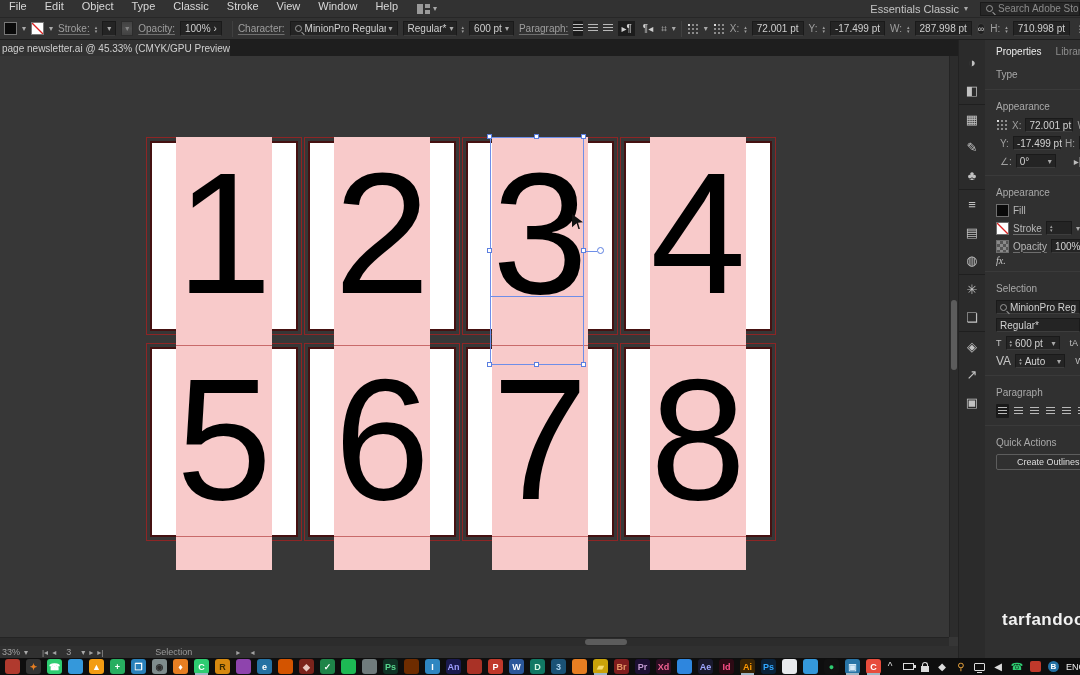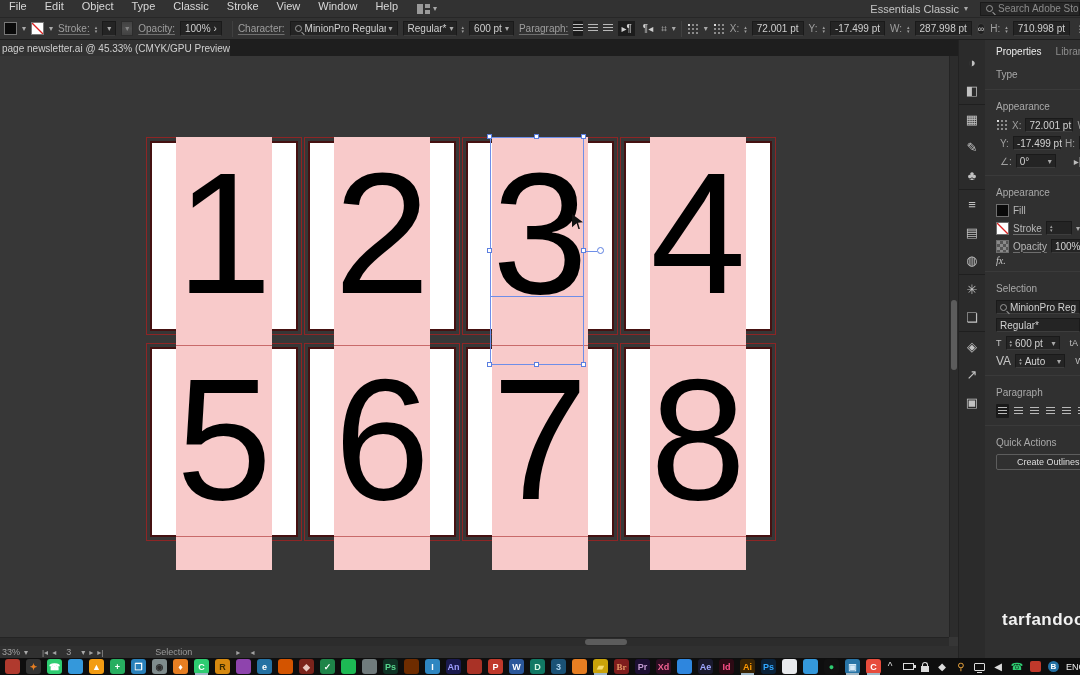--- a/index.html
+++ b/index.html
@@ -632,21 +632,21 @@
         <div class="tb-cell">
         <span class="tb-ic" style="background: rgb(26, 82, 118); color: rgb(174, 214, 241);">3</span>
       </div>
         <div class="tb-cell">
         <span class="tb-ic" style="background: rgb(230, 126, 34); color: rgb(255, 255, 255);"></span>
       </div>
         <div class="tb-cell tb-open">
         <span class="tb-ic" style="background: rgb(202, 163, 10); color: rgb(247, 220, 111);">▰</span>
       </div>
         <div class="tb-cell">
-        <span class="tb-ic" style="background: #7f1d1d; color: rgb(229, 152, 102); font-family: Liberation Serif, serif;">Br</span>
+        <span class="tb-ic" style="background: #7f1d1d; color: rgb(229, 152, 102);">Br</span>
       </div>
         <div class="tb-cell">
         <span class="tb-ic" style="background: rgb(29, 15, 51); color: rgb(195, 155, 211);">Pr</span>
       </div>
         <div class="tb-cell">
         <span class="tb-ic" style="background: rgb(45, 13, 34); color: rgb(240, 98, 146);">Xd</span>
       </div>
         <div class="tb-cell">
         <span class="tb-ic" style="background: rgb(46, 134, 222); color: rgb(255, 255, 255);"></span>
       </div>

